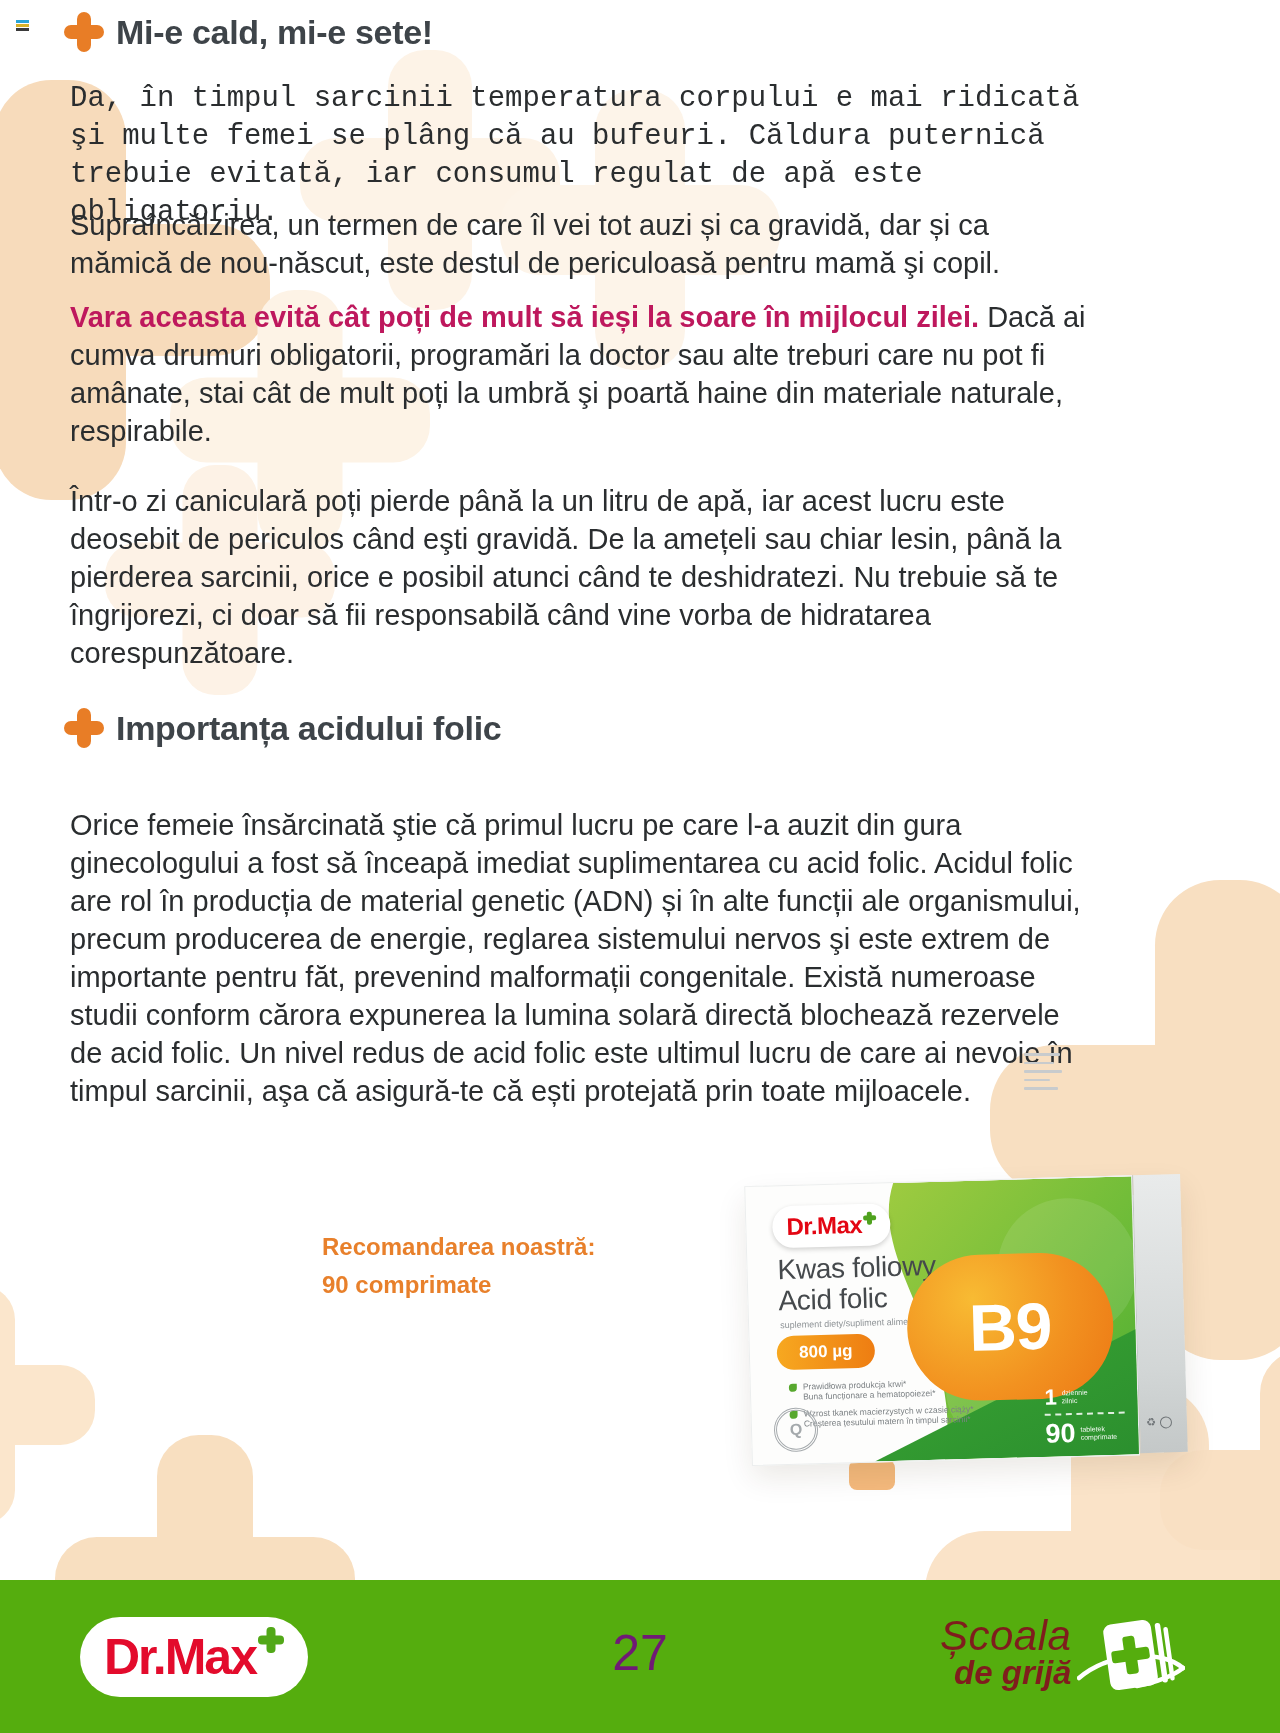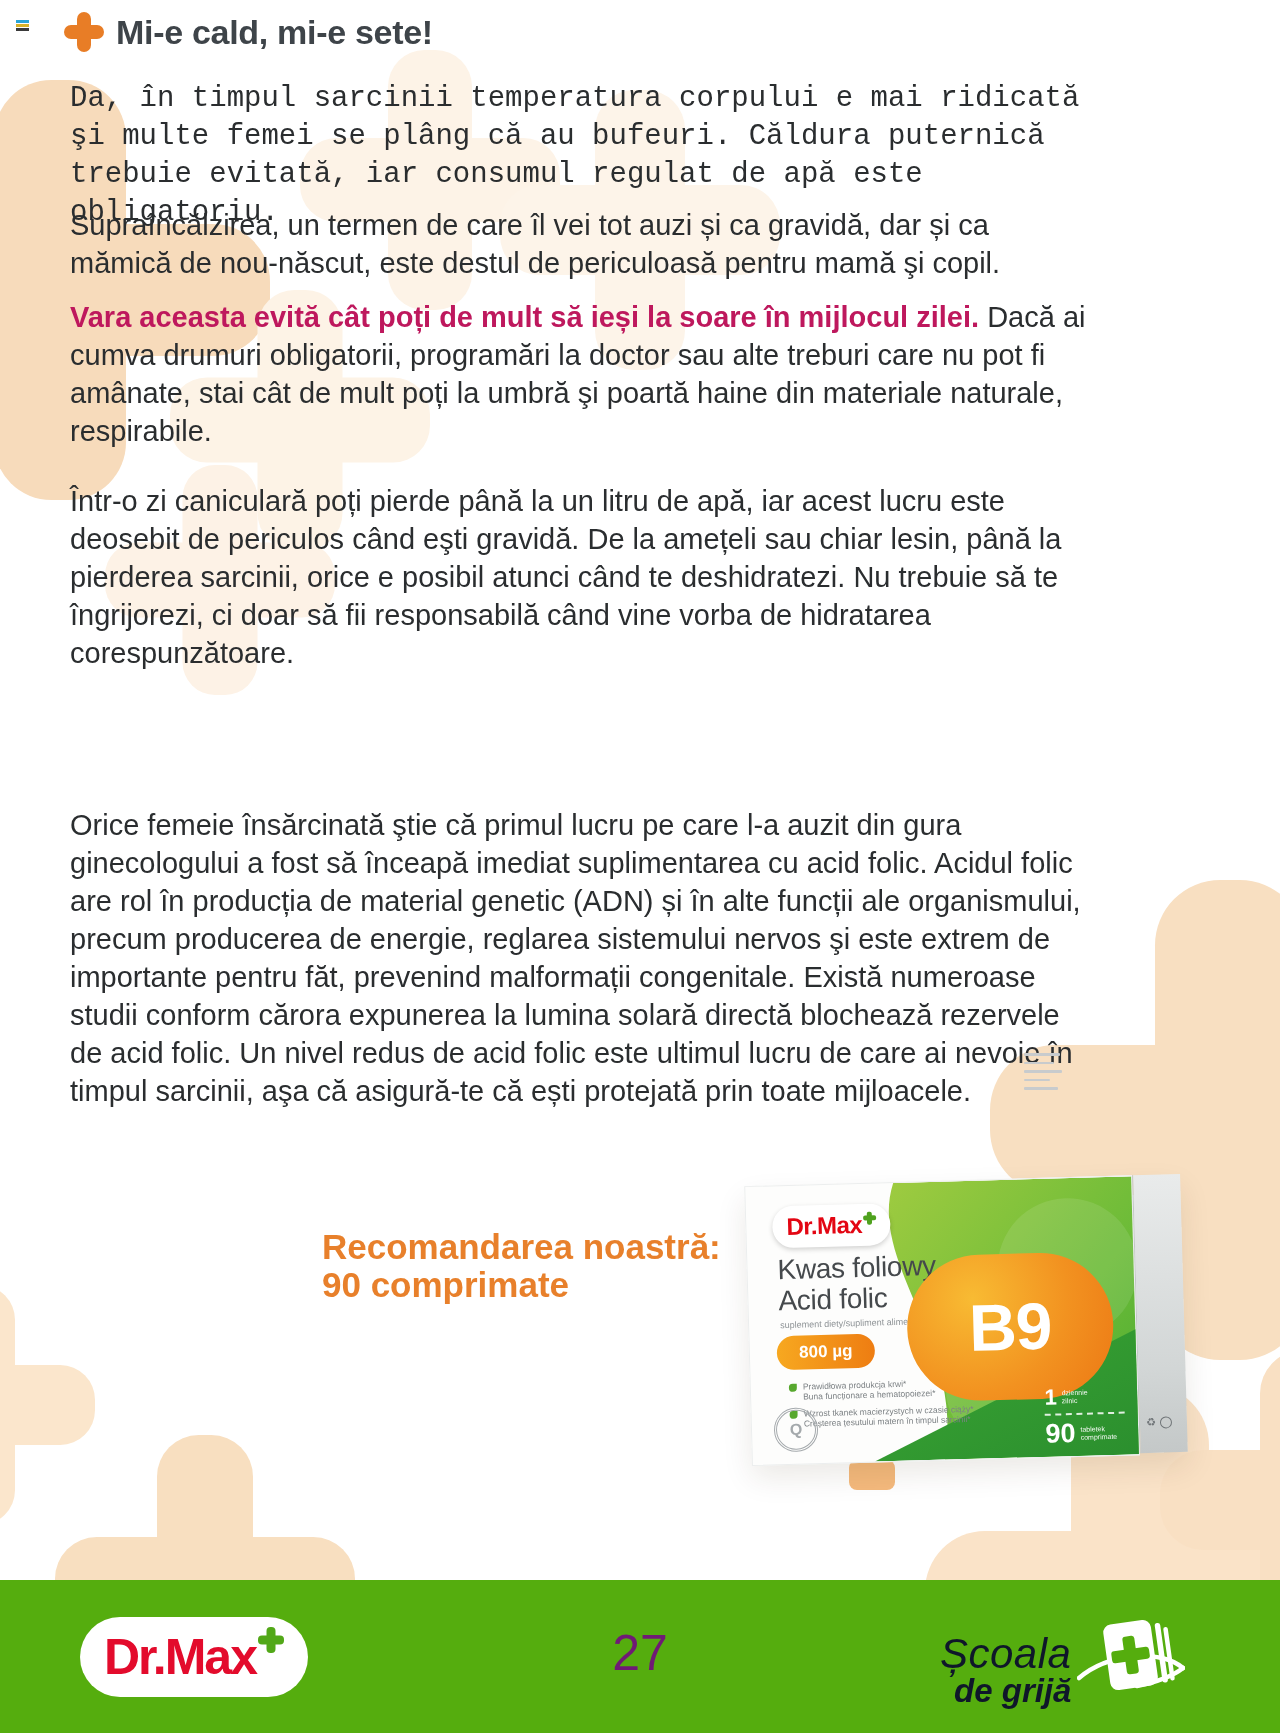--- a/index.html
+++ b/index.html
@@ -21,21 +21,21 @@
   
   .heading{position:absolute;left:64px;display:flex;align-items:flex-end;gap:12px;z-index:2;}
   .heading .htxt{font-size:34px;font-weight:700;color:#3e4449;letter-spacing:-0.3px;}
   .plusicon{position:relative;width:40px;height:40px;flex:0 0 auto;}
   .plusicon::before,.plusicon::after{content:"";position:absolute;background:#e87d26;border-radius:7px;}
   .plusicon::before{left:50%;top:0;width:14px;height:100%;transform:translateX(-50%);}
   .plusicon::after{top:50%;left:0;width:100%;height:14px;transform:translateY(-50%);}
   .para{position:absolute;left:70px;width:1018px;margin:0;font-size:29px;line-height:38px;color:#2a2d2f;z-index:2;}
   .para b{font-weight:700;color:#be185d;}
   .rec{position:absolute;left:322px;top:1228px;z-index:2;
-       font-size:35px;line-height:38px;font-weight:700;color:#e8802b;}
+       font-size:24px;line-height:38px;font-weight:700;color:#e8802b;}
   
   .flaptext{position:absolute;left:1024px;top:1053px;z-index:2;}
   .flaptext i{display:block;height:2.5px;background:#c8cbcd;border-radius:1px;margin-bottom:6px;}
   .pbox{position:absolute;left:748px;top:1180px;width:436px;height:278px;z-index:3;
         transform:rotate(-1.6deg);display:flex;
         box-shadow:0 14px 30px rgba(60,40,10,0.10);}
   .pbox .face{position:relative;width:388px;height:278px;background:#fdfdfc;overflow:hidden;border:1px solid #eceeee;}
   .pbox .side{width:47px;height:278px;background:linear-gradient(180deg,#e9ebeb 0%,#d2d6d6 70%,#c4c8c8 100%);
         border-left:1px solid #c2c6c6;position:relative;}
   .face svg.bg{position:absolute;inset:0;}
@@ -74,21 +74,21 @@
   .footer{position:absolute;left:0;top:1580px;width:1280px;height:153px;background:#55ad0e;z-index:5;}
   .drmax-pill{position:absolute;left:80px;top:37px;width:228px;height:80px;background:#fff;border-radius:40px;
         display:flex;align-items:center;justify-content:center;}
   .drmax-pill .dtxt{font-size:50px;font-weight:700;color:#e30b2c;letter-spacing:-2px;}
   .drmax-plus{position:relative;width:26px;height:26px;margin:-34px 0 0 2px;}
   .drmax-plus::before,.drmax-plus::after{content:"";position:absolute;background:#52a818;border-radius:4px;}
   .drmax-plus::before{left:50%;top:0;width:9px;height:100%;transform:translateX(-50%);}
   .drmax-plus::after{top:50%;left:0;width:100%;height:9px;transform:translateY(-50%);}
   .pagenum{position:absolute;left:0;width:100%;top:44px;text-align:center;
         font-size:50px;font-weight:400;color:#701a75;}
-  .scoala{position:absolute;left:940px;top:36px;display:flex;align-items:flex-end;gap:6px;color:#0f172a;}
+  .scoala{position:absolute;left:940px;top:36px;display:flex;align-items:flex-start;gap:6px;color:#7f1d1d;}
   .scoala .stxt{text-align:right;font-style:italic;}
   .scoala .l1{font-size:42px;line-height:40px;font-weight:400;letter-spacing:0.5px;}
   .scoala .l2{font-size:33px;line-height:34px;font-weight:700;}
 </style>
 </head>
 <body>
 
 <div class="page">
 
   <div class="bgplus" style="--s:420px;--t:132px;--c:#f7dbbb;left:-150px;top:80px;"></div>
@@ -111,20 +111,24 @@
 
   <div class="heading" style="top:12px;">
     <span class="plusicon"></span>
     <span class="htxt">Mi-e cald, mi-e sete!</span>
   </div>
   <p class="para" style="top:80px;font-family:Liberation Mono, monospace;">Da, în timpul sarcinii temperatura corpului e mai ridicată şi multe femei se plâng că au bufeuri. Căldura puternică trebuie evitată, iar consumul regulat de apă este obligatoriu.</p>
   <p class="para" style="top:206px;">Supraîncălzirea, un termen de care îl vei tot auzi și ca gravidă, dar și ca mămică de nou-născut, este destul de periculoasă pentru mamă şi copil.</p>
   <p class="para" style="top:298px;"><b>Vara aceasta evită cât poți de mult să ieși la soare în mijlocul zilei.</b><span> Dacă ai cumva drumuri obligatorii, programări la doctor sau alte treburi care nu pot fi amânate, stai cât de mult poți la umbră şi poartă haine din materiale naturale, respirabile.</span></p>
   <p class="para" style="top:482px;">Într-o zi caniculară poți pierde până la un litru de apă, iar acest lucru este deosebit de periculos când eşti gravidă. De la amețeli sau chiar lesin, până la pierderea sarcinii, orice e posibil atunci când te deshidratezi. Nu trebuie să te îngrijorezi, ci doar să fii responsabilă când vine vorba de hidratarea corespunzătoare.</p>
 
+  <div class="heading" style="top:708px;">
+    <span class="plusicon"></span>
+    <span class="htxt">Importanța acidului folic</span>
+  </div>
   <p class="para" style="top:806px;">Orice femeie însărcinată ştie că primul lucru pe care l-a auzit din gura ginecologului a fost să înceapă imediat suplimentarea cu acid folic. Acidul folic are rol în producția de material genetic (ADN) și în alte funcții ale organismului, precum producerea de energie, reglarea sistemului nervos şi este extrem de importante pentru făt, prevenind malformații congenitale. Există numeroase studii conform cărora expunerea la lumina solară directă blochează rezervele de acid folic. Un nivel redus de acid folic este ultimul lucru de care ai nevoie în timpul sarcinii, aşa că asigură-te că ești protejată prin toate mijloacele.</p>
 
   <div class="rec">
     <div>Recomandarea noastră:</div>
     <div>90 comprimate</div>
   </div>
 
   <div class="flaptext">
     <i style="width:36px;"></i>
       <i style="width:30px;"></i>

